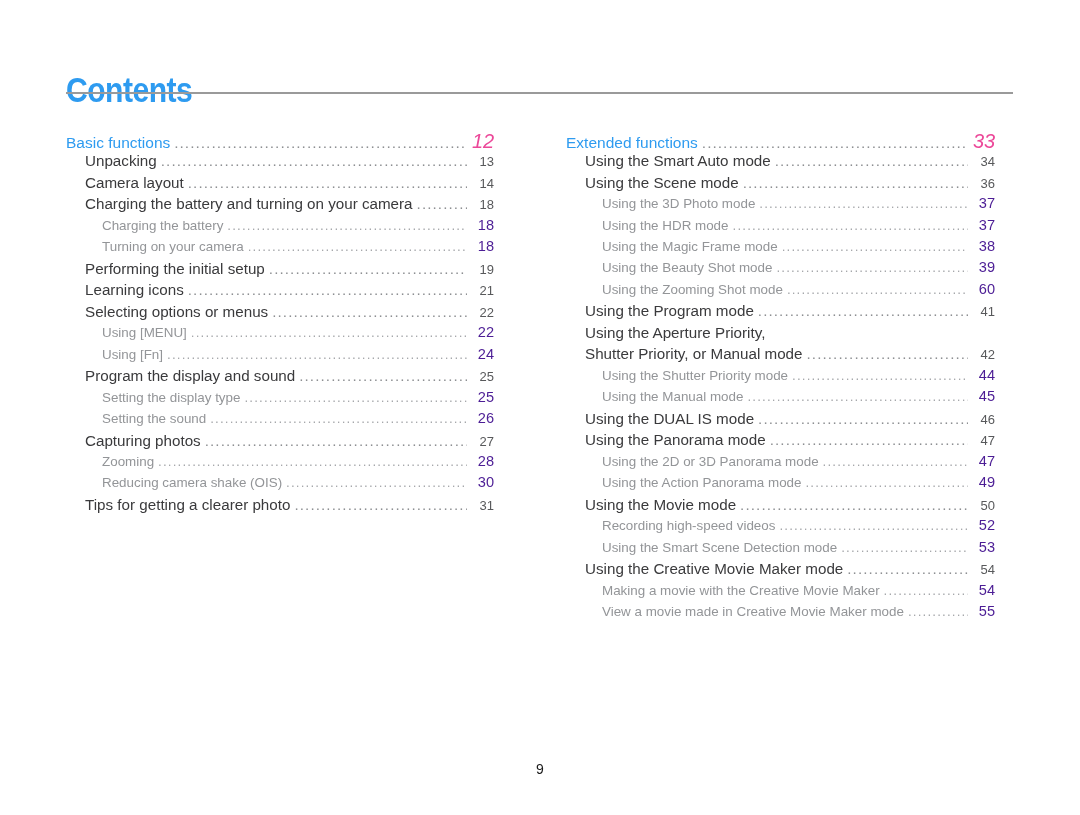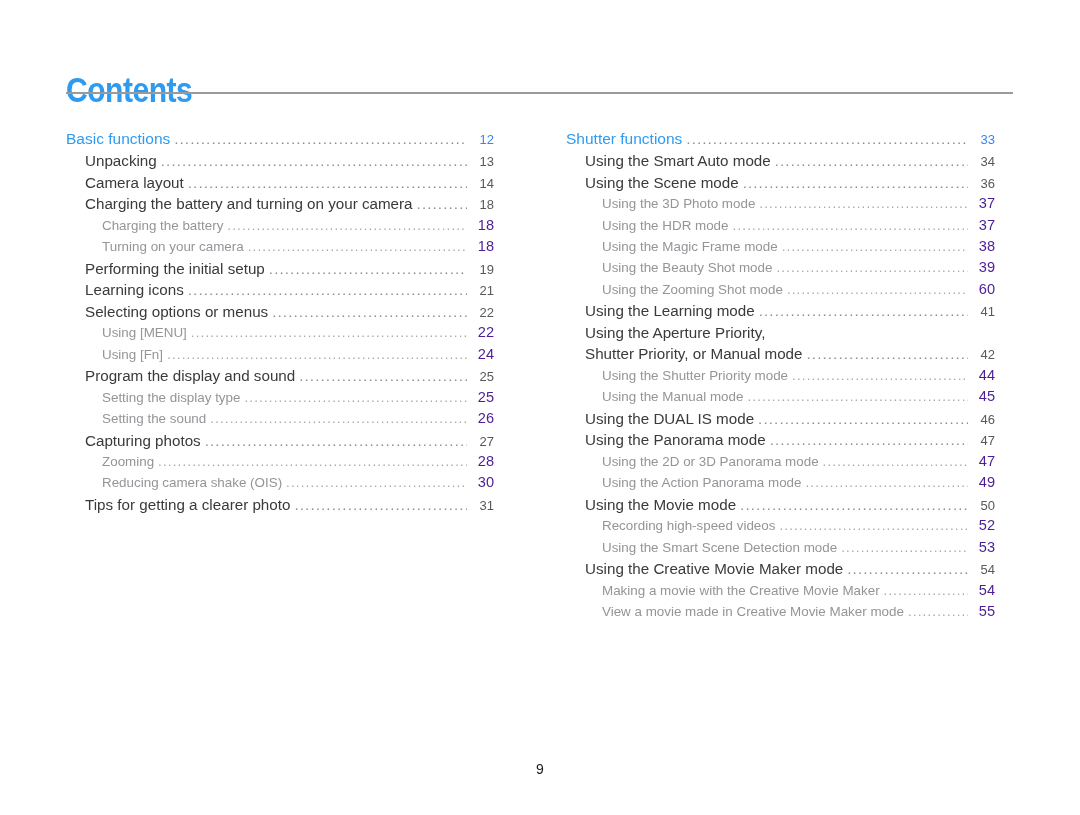--- a/index.html
+++ b/index.html
@@ -89,21 +89,21 @@
 
   
   .lvl1 {
     font-size: 15.5px;
     color: #2e9bf0;
     padding-left: 0;
     height: 22px;
     justify-content: flex-end;
   }
   .lvl1 .leader::before { color: #8d8f92; letter-spacing: 1.0px; }
-  .lvl1 .toc-page { color: #3b82f6; font-size: 13px; }
+  .lvl1 .toc-page { color: #ec4899; font-size: 20px; font-style: italic; }
 
   
   .lvl2 {
     font-size: 15.2px;
     color: #3a3a3c;
     padding-left: 19px;
   }
   .lvl2 .leader::before { color: #8d8f92; letter-spacing: 1.1px; }
   .lvl2 .toc-page { color: #58595b; font-size: 13px; }
 
@@ -229,21 +229,21 @@
       </div>
       <div class="toc-row lvl2">
         <span class="toc-label">Tips for getting a clearer photo</span>
         <span class="leader"></span>
         <span class="toc-page">31</span>
       </div>
     </div>
 
   <div class="col col-right" id="col-right">
       <div class="toc-row lvl1">
-        <span class="toc-label">Shutter functions</span>
+        <span class="toc-label">Extended functions</span>
         <span class="leader"></span>
         <span class="toc-page">33</span>
       </div>
       <div class="toc-row lvl2">
         <span class="toc-label">Using the Smart Auto mode</span>
         <span class="leader"></span>
         <span class="toc-page">34</span>
       </div>
       <div class="toc-row lvl2">
         <span class="toc-label">Using the Scene mode</span>
@@ -269,21 +269,21 @@
         <span class="toc-label">Using the Beauty Shot mode</span>
         <span class="leader"></span>
         <span class="toc-page">39</span>
       </div>
       <div class="toc-row lvl3">
         <span class="toc-label">Using the Zooming Shot mode</span>
         <span class="leader"></span>
         <span class="toc-page">60</span>
       </div>
       <div class="toc-row lvl2">
-        <span class="toc-label">Using the Learning mode</span>
+        <span class="toc-label">Using the Program mode</span>
         <span class="leader"></span>
         <span class="toc-page">41</span>
       </div>
       <div class="toc-row lvl2 no-leader">
         <span class="toc-label">Using the Aperture Priority,</span>
         <span class="leader"></span>
         <span class="toc-page"></span>
       </div>
       <div class="toc-row lvl2">
         <span class="toc-label">Shutter Priority, or Manual mode</span>

